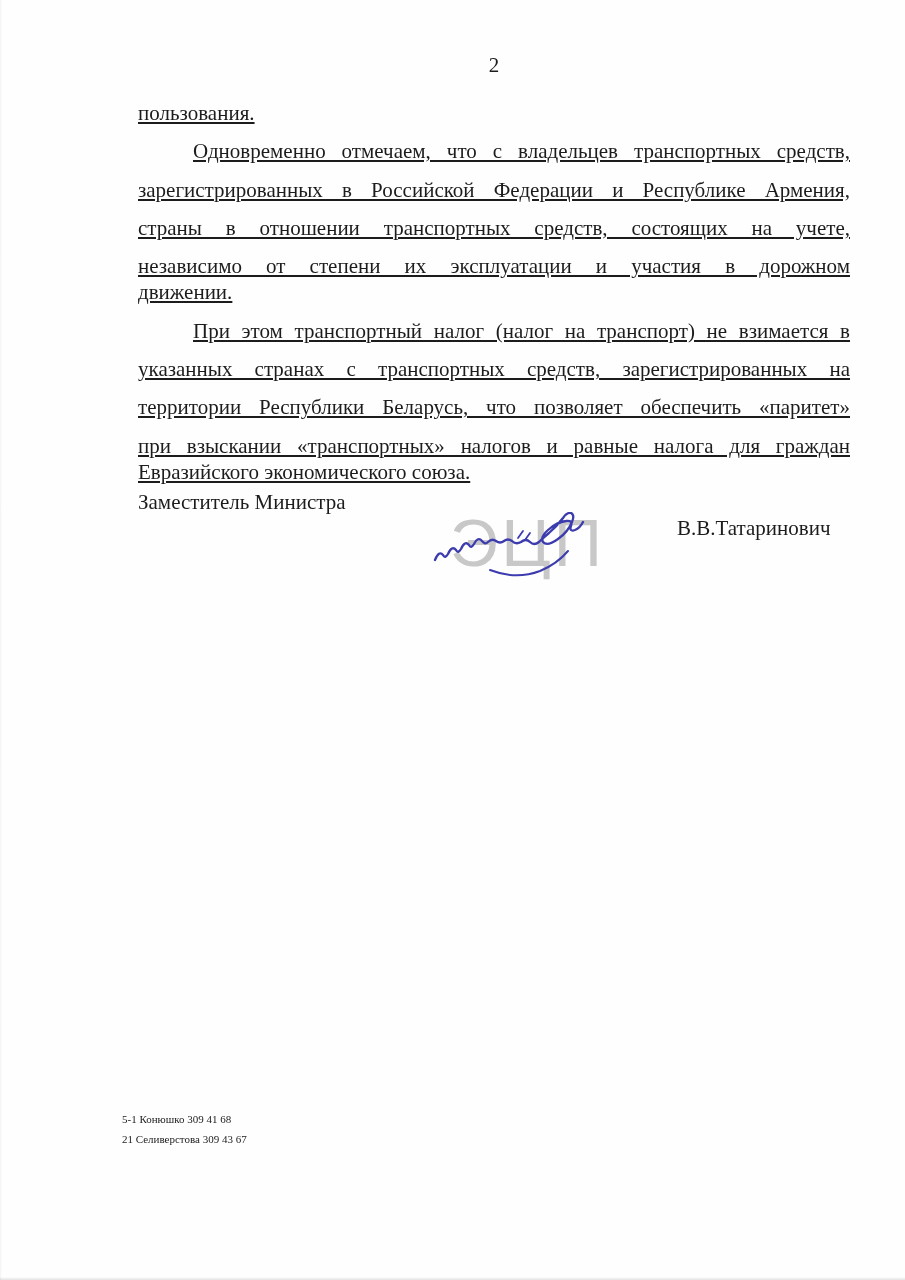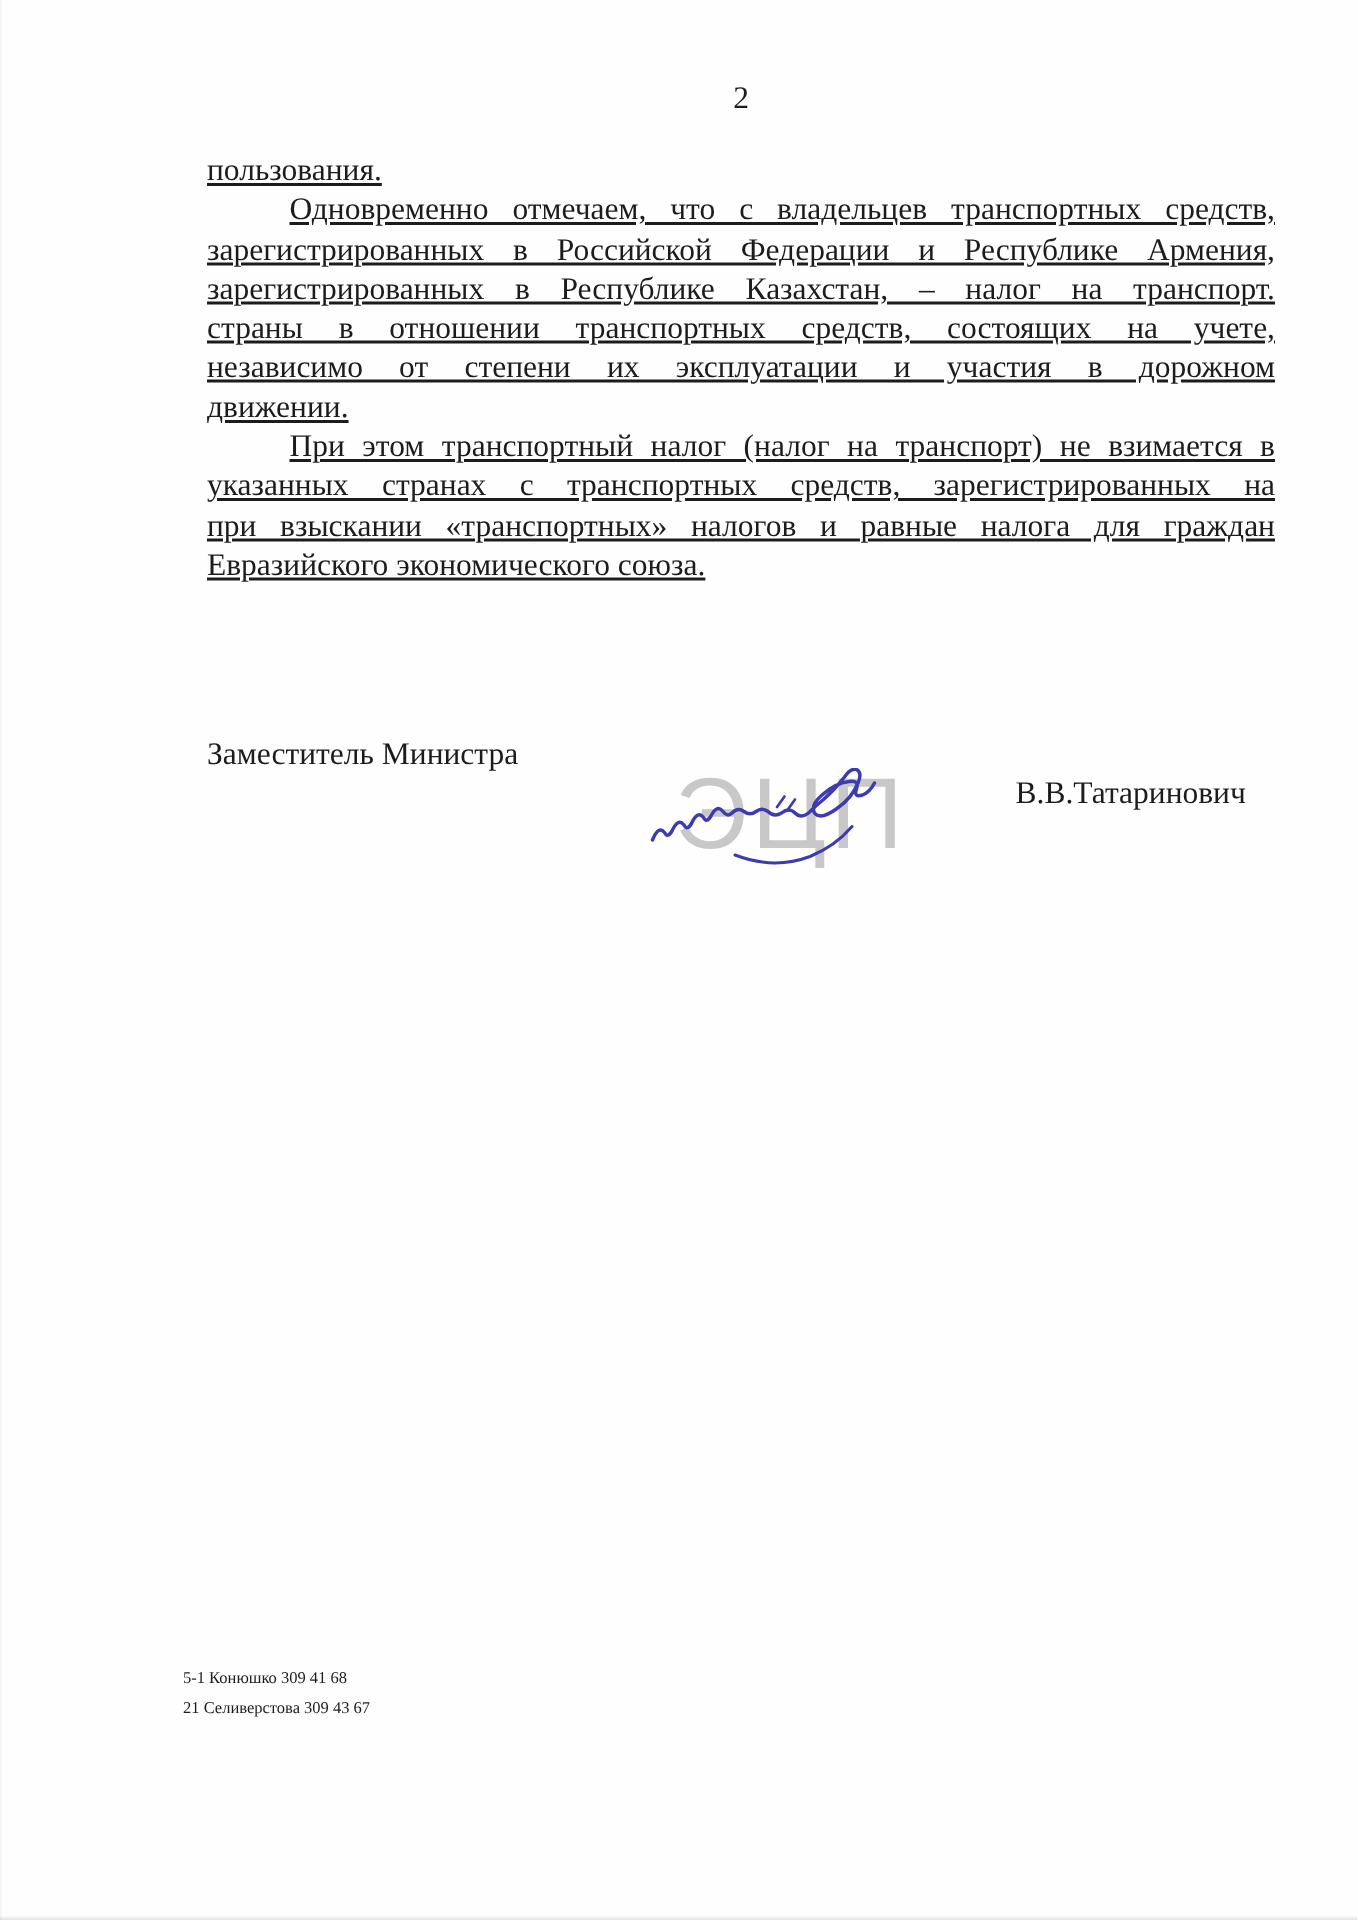--- a/index.html
+++ b/index.html
@@ -24,21 +24,21 @@
   }
   .page-number{
     position:absolute;top:53px;left:138px;width:712px;
     text-align:center;font-size:21px;
   }
   .content{
     position:absolute;left:138px;top:100px;width:712px;
     font-size:21px;line-height:26.3px;
   }
   .line{text-align:left;text-decoration:underline;}
-  .line.j{text-align:justify;text-align-last:justify;}
+  .line.j{text-align:justify;text-align-last:justify;margin-top:12px;}
   .line.i{text-indent:55px;}
   .sig-title{position:absolute;left:138px;top:490px;font-size:21px;white-space:nowrap;}
   .sig-name{position:absolute;left:677px;top:516px;font-size:21px;white-space:nowrap;}
   .sig-graphic{position:absolute;left:426px;top:512px;width:178px;height:84px;}
   .stamp{
     position:absolute;left:24px;top:-4px;
     font-family:"Liberation Sans","DejaVu Sans",sans-serif;
     font-size:67px;line-height:70px;letter-spacing:3px;
     color:#c8c8c8;z-index:1;white-space:nowrap;
   }
@@ -54,27 +54,27 @@
 <div class="page">
 
   <div class="page-number">2</div>
 
   <div class="content">
 
     <div class="line">пользования.</div>
 
     <div class="line j i">Одновременно отмечаем, что с владельцев транспортных средств,</div>
     <div class="line j">зарегистрированных в Российской Федерации и Республике Армения,</div>
-    <div class="line j">зарегистрированных в Республике Казахстан, – налог на транспорт.</div>
     <div class="line j">страны в отношении транспортных средств, состоящих на учете,</div>
     <div class="line j">независимо от степени их эксплуатации и участия в дорожном</div>
     <div class="line">движении.</div>
 
     <div class="line j i">При этом транспортный налог (налог на транспорт) не взимается в</div>
     <div class="line j">указанных странах с транспортных средств, зарегистрированных на</div>
+    <div class="line j">территории Республики Беларусь, что позволяет обеспечить «паритет»</div>
     <div class="line j">при взыскании «транспортных» налогов и равные налога для граждан</div>
     <div class="line">Евразийского экономического союза.</div>
   </div>
 
   <div class="sig-title">Заместитель Министра</div>
 
   <div class="sig-graphic">
     <div class="stamp">ЭЦП</div>
     <svg class="sig-svg" width="178" height="84" viewBox="0 0 178 84">
       <g fill="none" stroke-linecap="round" stroke-linejoin="round">

